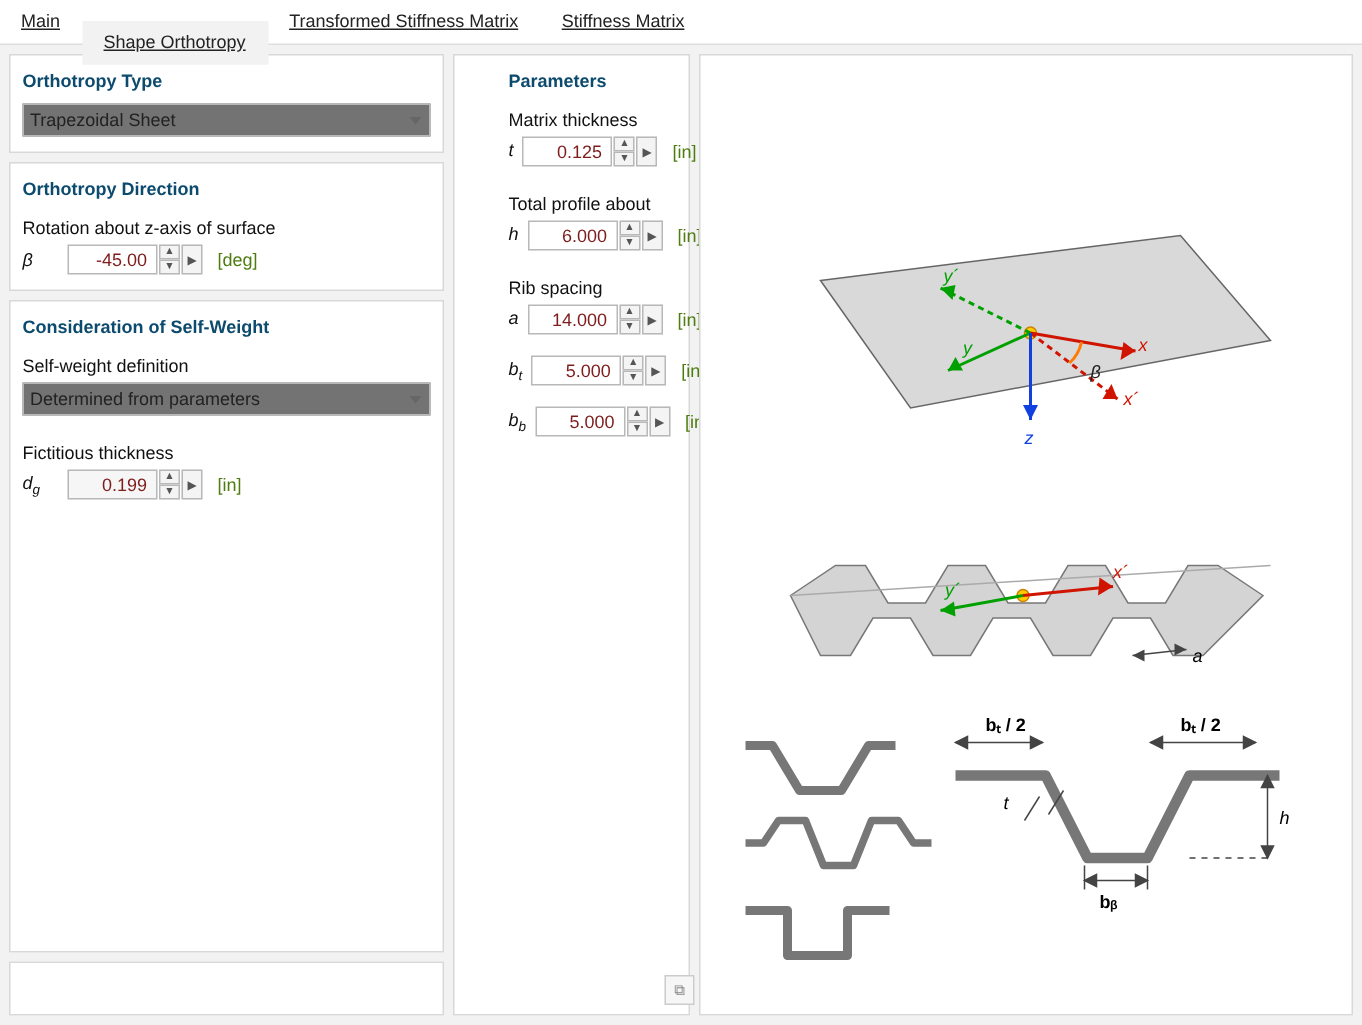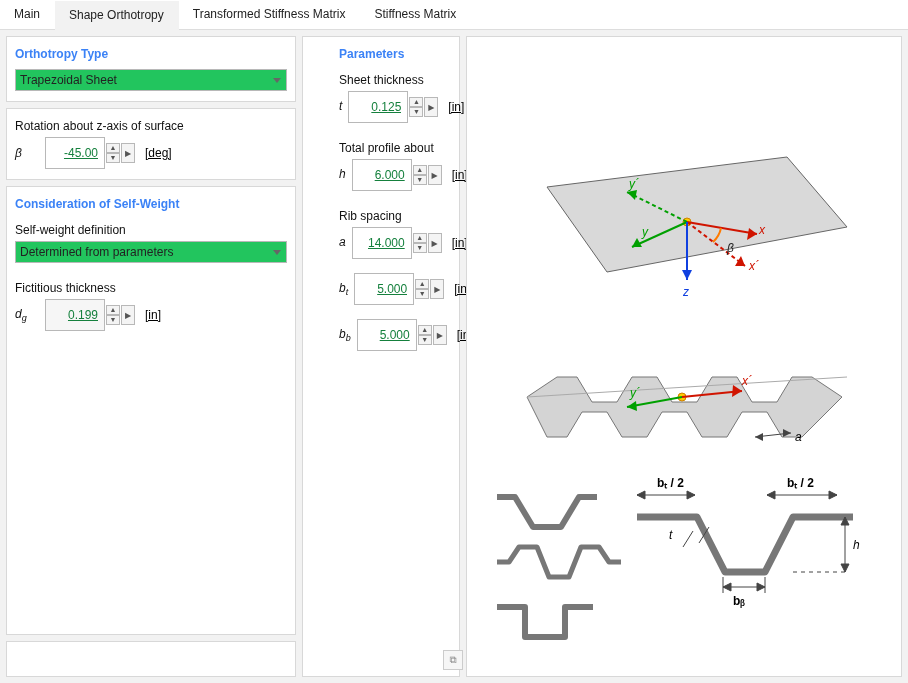--- a/index.html
+++ b/index.html
@@ -1,37 +1,37 @@
 <!DOCTYPE html>
 <html><head>
 <meta charset="utf-8">
 <style>
   * { box-sizing: border-box; margin: 0; padding: 0; font-family: "Segoe UI", Tahoma, sans-serif; font-size: 12px; }
   body { background: #fff; width: 908px; height: 683px; overflow: hidden; }
   .tabs { display: flex; height: 30px; background: #fff; border-bottom: 1px solid #ddd; }
-  .tab { padding: 7px 14px; color: #222; cursor: pointer; border-right: 1px solid transparent; }
-  .tab.active { background: #f2f2f2; border-bottom: 1px solid #f2f2f2; position: relative; top: 1px; }
+  .tab { padding: 7px 14px; color: #222; cursor: pointer; border-right: 1px solid transparent; text-decoration: underline; }
+  .tab.active { background: #f2f2f2; border-bottom: 1px solid #f2f2f2; position: relative; top: 14px; }
   .main-area { display: flex; height: 653px; background: #f2f2f2; padding: 6px; gap: 6px; }
   .left-col { width: 290px; display: flex; flex-direction: column; gap: 6px; }
   .mid-col { width: 158px; display: flex; flex-direction: column; }
   .right-col { flex: 1; background: #fff; border: 1px solid #d8d8d8; position: relative; }
   .panel { background: #fff; border: 1px solid #d8d8d8; padding: 6px 8px 10px; }
   .panel.flex1 { flex: 1; }
-  .section-head { color: #3b82f6; font-weight: 600; padding: 4px 0 8px; border-bottom: none; }
+  .section-head { color: #0c4a6e; font-weight: 600; padding: 4px 0 8px; border-bottom: none; }
   .label { color:#111; padding:4px 0 2px; }
-  select.combo { width:100%; height:22px; border:1px solid #b8b8b8; background:#22c55e; padding:1px 4px; color:#222;}
+  select.combo { width:100%; height:22px; border:1px solid #b8b8b8; background:#737373; padding:1px 4px; color:#222;}
   .symwrap { display:flex; align-items:center; gap:6px; margin-top:2px; }
   .sym { width:24px; font-style:italic; color:#111; }
   .sym sub { font-size:9px; }
   .numfield { display:flex; align-items:center; }
-  .numfield input { width:60px; height:32px; border:1px solid #b8b8b8; text-align:right; padding:1px 6px 1px 2px; background:#fff; color:#15803d;text-decoration:underline;}
+  .numfield input { width:60px; height:20px; border:1px solid #b8b8b8; text-align:right; padding:1px 6px 1px 2px; background:#fff; color:#7f1d1d;}
   .spin { display:flex; flex-direction:column; margin-left:1px; }
   .spin button { width:14px; height:10px; font-size:7px; line-height:6px; border:1px solid #b8b8b8; background:#f4f4f4; padding:0; cursor:pointer; color:#555;}
   .arrowbtn { width:14px; height:20px; border:1px solid #b8b8b8; background:#f4f4f4; margin-left:1px; font-size:8px; color:#555; cursor:pointer; padding:0;}
-  .unit { color:#000000; margin-left:4px;text-decoration:underline;}
+  .unit { color:#4d7c0f; margin-left:4px;}
   .bottom-left { height:36px; background:#fff; border:1px solid #d8d8d8; }
   .iconbtn { position:absolute; bottom:6px; left:-24px; width:20px; height:20px; border:1px solid #ccc; background:#f6f6f6; font-size:10px; color:#888; display:flex; align-items:center; justify-content:center;}
   .combo-wrap { position:relative; }
   .combo-wrap::after { content:""; position:absolute; right:6px; top:9px; border-left:4px solid transparent; border-right:4px solid transparent; border-top:5px solid #666; pointer-events:none;}
   select.combo { -webkit-appearance:none; appearance:none; }
   svg text { font-family: "Segoe UI", sans-serif; }
 </style>
 </head>
 <body>
 
@@ -48,20 +48,21 @@
     <div class="panel">
       <div class="section-head">Orthotropy Type</div>
       <div class="combo-wrap">
         <select class="combo">
           <option>Trapezoidal Sheet</option>
         </select>
       </div>
     </div>
 
     <div class="panel">
+      <div class="section-head">Orthotropy Direction</div>
       <div class="label">Rotation about z-axis of surface</div>
       <div class="symwrap">
         <div class="sym">β</div>
         <div class="numfield">
           <input value="-45.00" style="">
           <div class="spin">
             <button>▲</button>
             <button>▼</button>
           </div>
           <button class="arrowbtn">▶</button>
@@ -94,21 +95,21 @@
     </div>
 
     <div class="bottom-left"></div>
   </div>
 
   <div class="mid-col">
     <div class="panel flex1" style="height:100%;padding-left:36px;">
       <div class="section-head">Parameters</div>
       <div id="param-rows">
           <div style="margin-top: 0px;">
-    <div class="label">Sheet thickness</div>
+    <div class="label">Matrix thickness</div>
     <div class="symwrap">
       <div class="sym">t<sub></sub></div>
       <div class="numfield">
         <input value="0.125" style="">
         <div class="spin">
           <button>▲</button>
           <button>▼</button>
         </div>
         <button class="arrowbtn">▶</button>
       </div>

